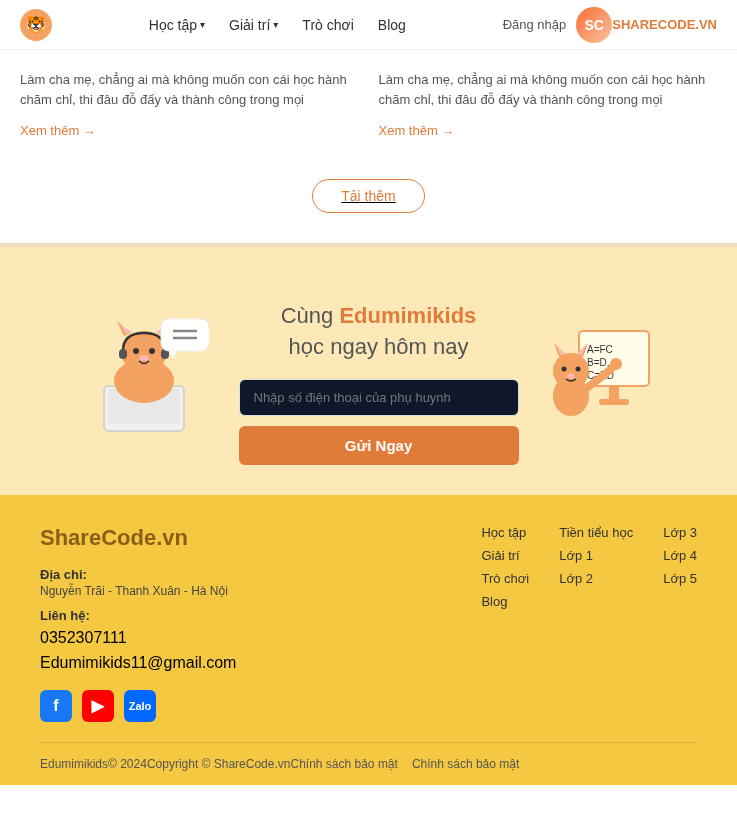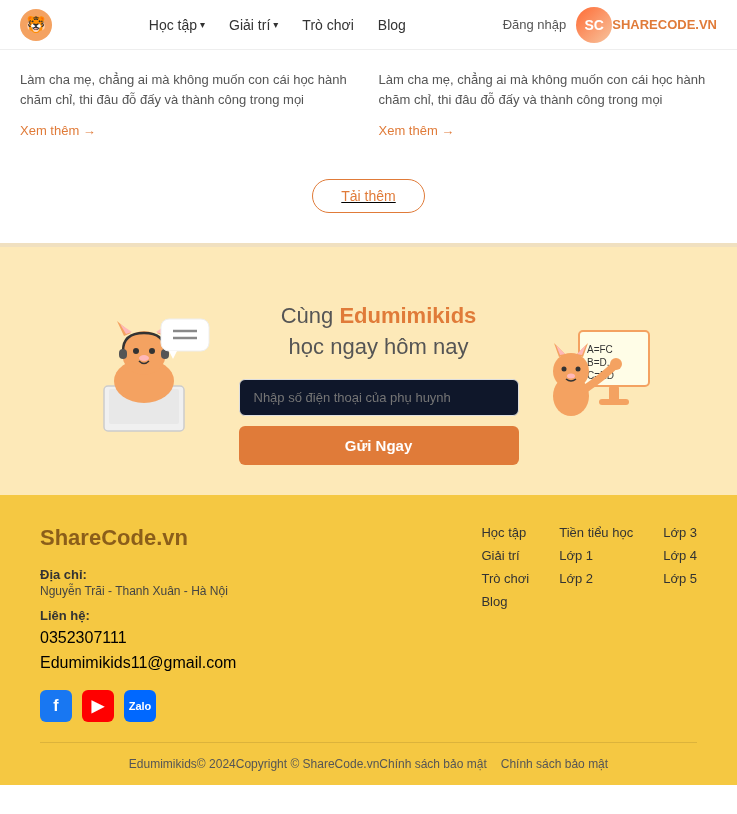--- a/index.html
+++ b/index.html
@@ -246,21 +246,21 @@
     .footer-nav-link {
       font-size: 13px;
       color: #333;
       cursor: pointer;
     }
 
     .footer-bottom {
       border-top: 1px solid rgba(0,0,0,0.1);
       padding: 14px 0;
       display: flex;
-      justify-content: center;
+      justify-content: flex-start;
       align-items: center;
     }
     .footer-copyright {
       font-size: 12px;
       color: #555;
     }
     .footer-policy-links {
       display: flex;
       gap: 14px;
     }

